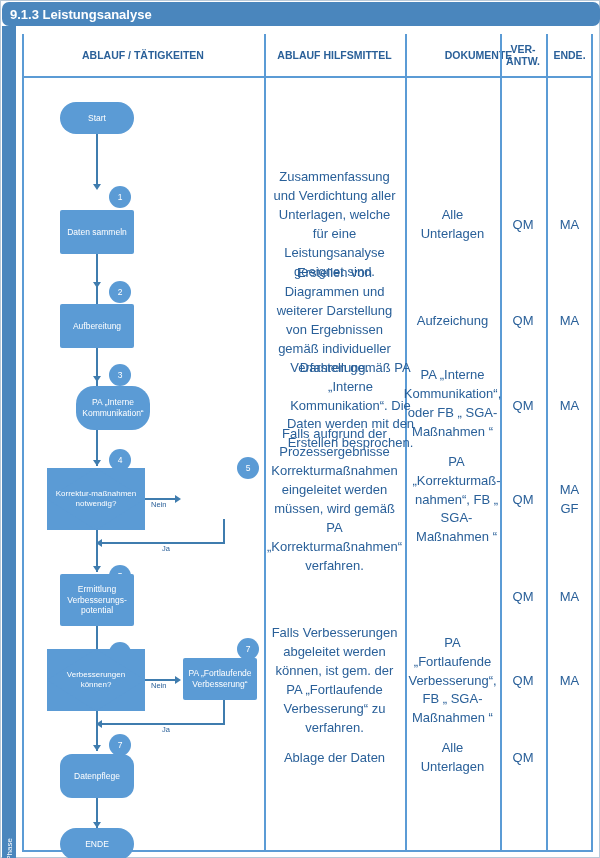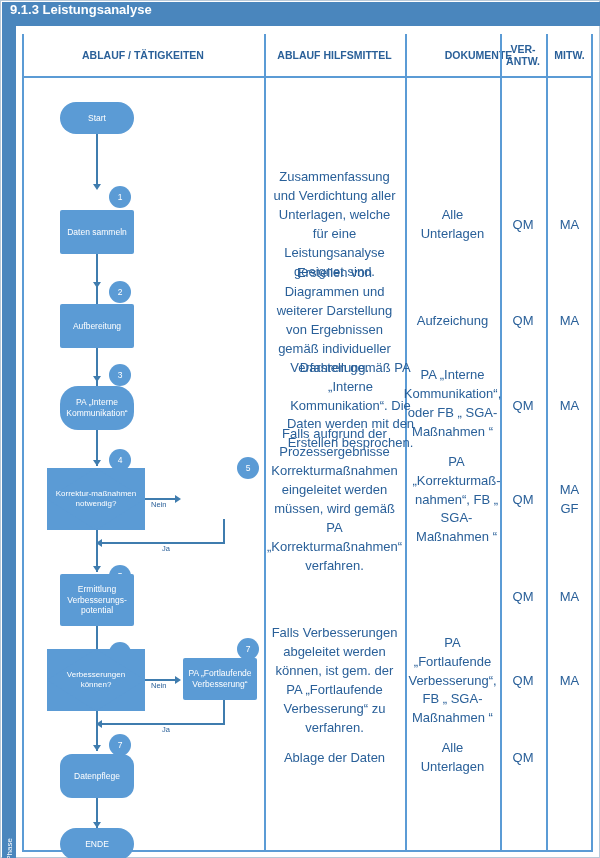--- a/index.html
+++ b/index.html
@@ -13,22 +13,22 @@
   .page{
     position:absolute;inset:0;
     border:1px solid #b9c9d8;
     box-sizing:border-box;
   }
   .title-bar{
     position:absolute;left:1px;top:1px;width:598px;height:24px;
     background:#4a86bd;
     color:#ffffff;
     font-size:13px;font-weight:bold;
-    display:flex;align-items:flex-start;
-    padding-left:8px;box-sizing:border-box;
+    display:flex;align-items:center;
+    padding-left:8px;box-sizing:border-box;border-radius:7px;
   }
   .phase-bar{
     position:absolute;left:1px;top:25px;width:14px;height:832px;
     background:#4a86bd;
     color:#ffffff;
     font-size:8px;
   }
   .phase-label{
     position:absolute;
     bottom:4px;left:50%;
@@ -154,21 +154,21 @@
 
     <div class="outer-border"></div>
 
     <div class="hdr" style="left:6px;width:242px;">ABLAUF / TÄTIGKEITEN</div>
     <div class="hdr" style="left:248px;width:141px;">ABLAUF HILFSMITTEL</div>
     <div class="hdr" style="left:389px;width:95px;padding-left:26px;">DOKUMENTE</div>
     <div class="hdr" style="left:484px;width:46px;flex-direction:column;line-height:1.15;">
       <span>VER-</span>
       <span>ANTW.</span>
     </div>
-    <div class="hdr" style="left:530px;width:47px;">MITW.</div>
+    <div class="hdr" style="left:530px;width:47px;">ENDE.</div>
 
     <div class="col-sep" style="left:248px;"></div>
     <div class="col-sep" style="left:389px;"></div>
     <div class="col-sep" style="left:484px;"></div>
     <div class="col-sep" style="left:530px;"></div>
     <div class="rowline" style="top:824px;"></div>
 
     <div class="shape terminator" style="left:44px;top:76px;width:74px;height:32px;">Start</div>
 
     <div class="conn vline" style="left:80px;top:108px;height:52px;"></div>
@@ -180,21 +180,21 @@
     <div class="conn vline" style="left:80px;top:228px;height:50px;"></div>
     <div class="arrow-down" style="left:77px;top:256px;"></div>
 
     <div class="badge" style="left:93px;top:255px;">2</div>
     <div class="shape process" style="left:44px;top:278px;width:74px;height:44px;">Aufbereitung</div>
 
     <div class="conn vline" style="left:80px;top:322px;height:48px;"></div>
     <div class="arrow-down" style="left:77px;top:350px;"></div>
 
     <div class="badge" style="left:93px;top:338px;">3</div>
-    <div class="shape process" style="left:44px;top:360px;width:74px;height:44px;border-radius:18px;">PA „Interne Kommunikation“</div>
+    <div class="shape process" style="left:60px;top:360px;width:74px;height:44px;border-radius:18px;">PA „Interne Kommunikation“</div>
 
     <div class="conn vline" style="left:80px;top:404px;height:36px;"></div>
     <div class="arrow-down" style="left:77px;top:434px;"></div>
 
     <div class="badge" style="left:93px;top:423px;">4</div>
 
     <div class="diamond" style="left:31px;top:442px;">
       <div class="dshape"></div>
       <div class="dtext">Korrektur-maßnahmen notwendig?</div>
     </div>

